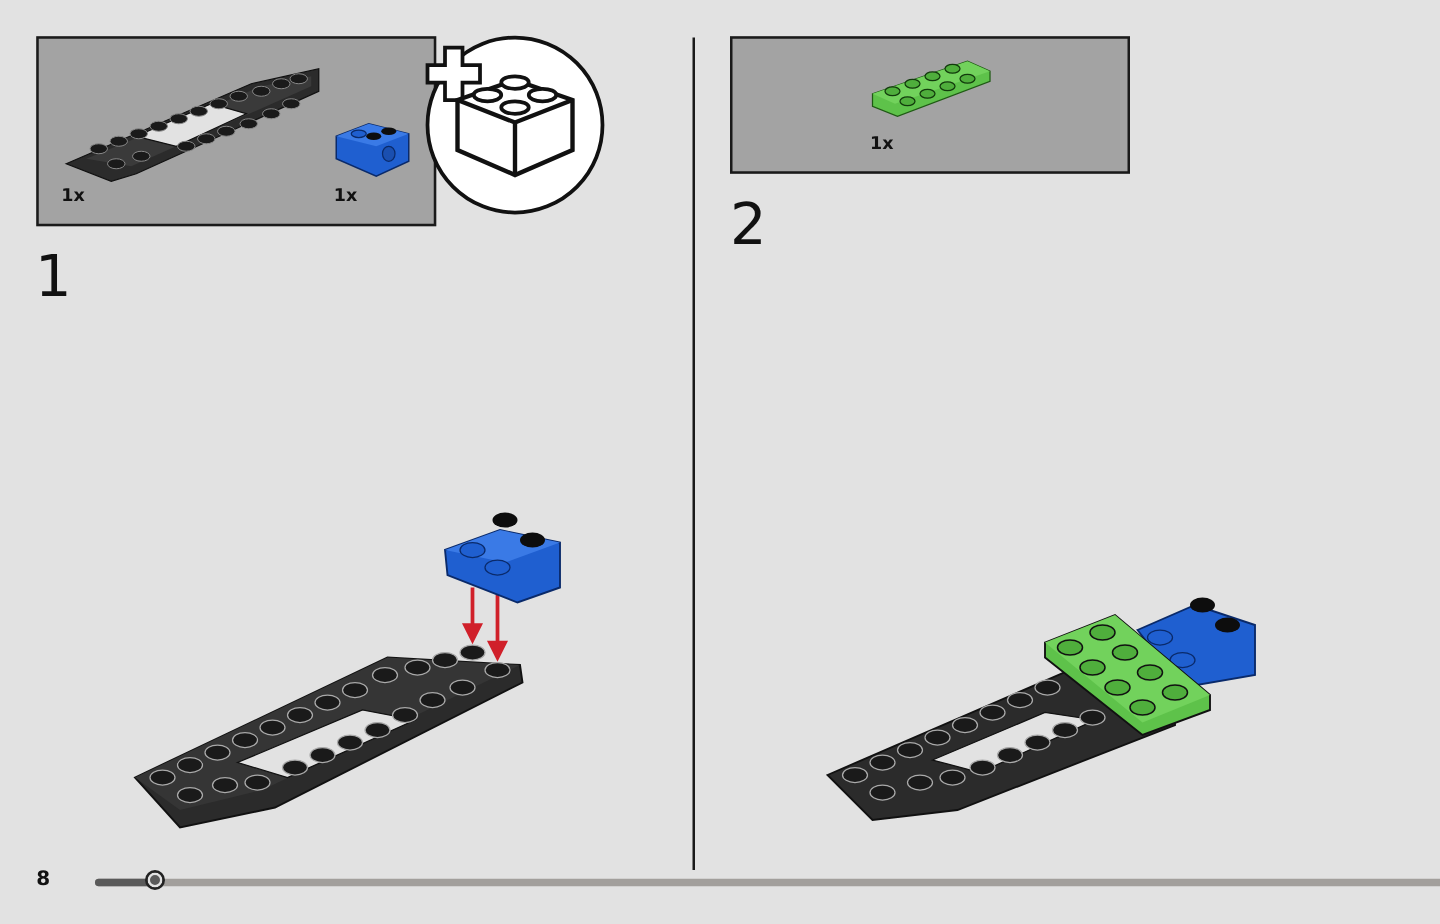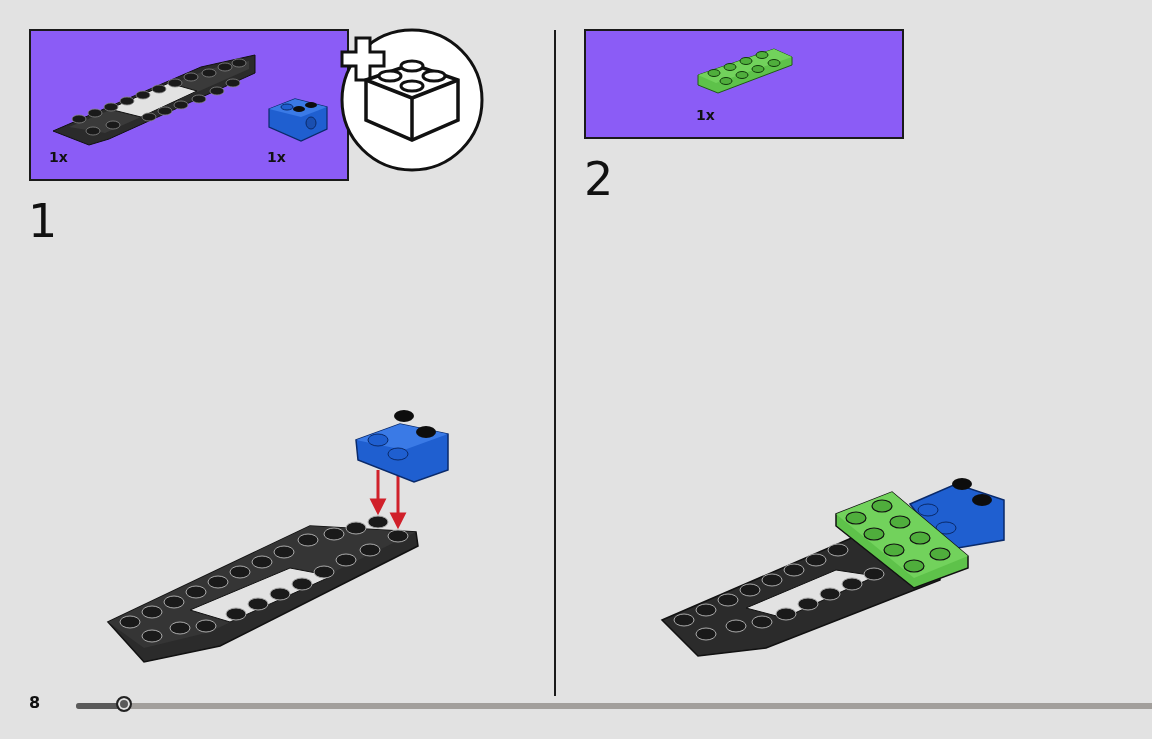--- a/index.html
+++ b/index.html
@@ -1,17 +1,17 @@
 <!DOCTYPE html>
 <html><head>
 <meta charset="utf-8">
 <style>
   html,body{margin:0;padding:0;}
   body{width:1152px;height:739px;background:#e2e2e2;position:relative;overflow:hidden;font-family:"Liberation Sans",sans-serif;color:#111;}
-  .callout{position:absolute;border:2.5px solid #1a1a1a;box-sizing:border-box;background:#8b5cf6;padding-left:15px;}
+  .callout{position:absolute;border:2.5px solid #1a1a1a;box-sizing:border-box;background:#a3a3a3;padding-left:15px;}
   .qty{position:absolute;font-family:"DejaVu Sans",sans-serif;font-weight:bold;font-size:14px;color:#111;}
   .step-num{position:absolute;font-family:"DejaVu Sans",sans-serif;font-size:46px;font-weight:normal;line-height:1;color:#111;}
   .divider{position:absolute;left:554px;top:30px;width:2px;height:666px;background:#1a1a1a;}
   .page-num{position:absolute;left:29px;top:693px;font-family:"DejaVu Sans",sans-serif;font-weight:bold;font-size:16px;}
   .progress-track{position:absolute;left:76px;top:703px;width:1076px;height:6px;background:#a29f9c;border-radius:3px 0 0 3px;}
   .progress-fill{position:absolute;left:76px;top:703px;width:50px;height:6px;background:#5a5a5a;border-radius:3px;}
   .progress-knob{position:absolute;left:116px;top:696px;width:16px;height:16px;border-radius:50%;background:#5a5a5a;border:2px solid #222;box-sizing:border-box;box-shadow:0 0 0 2px #e2e2e2 inset;}
   svg{position:absolute;overflow:visible;}
 </style>
 </head>

